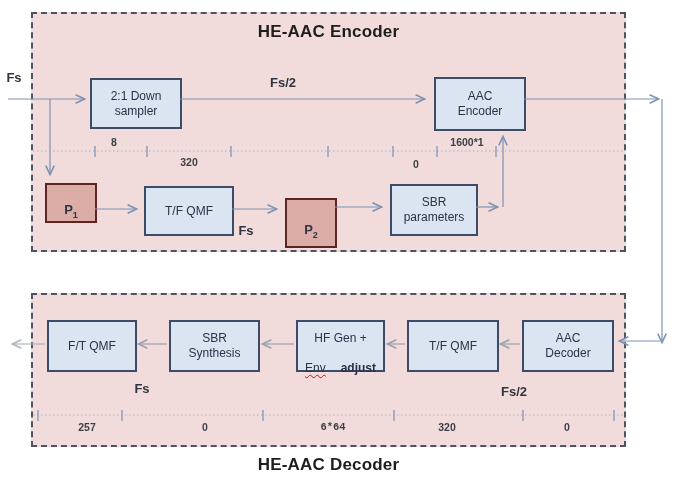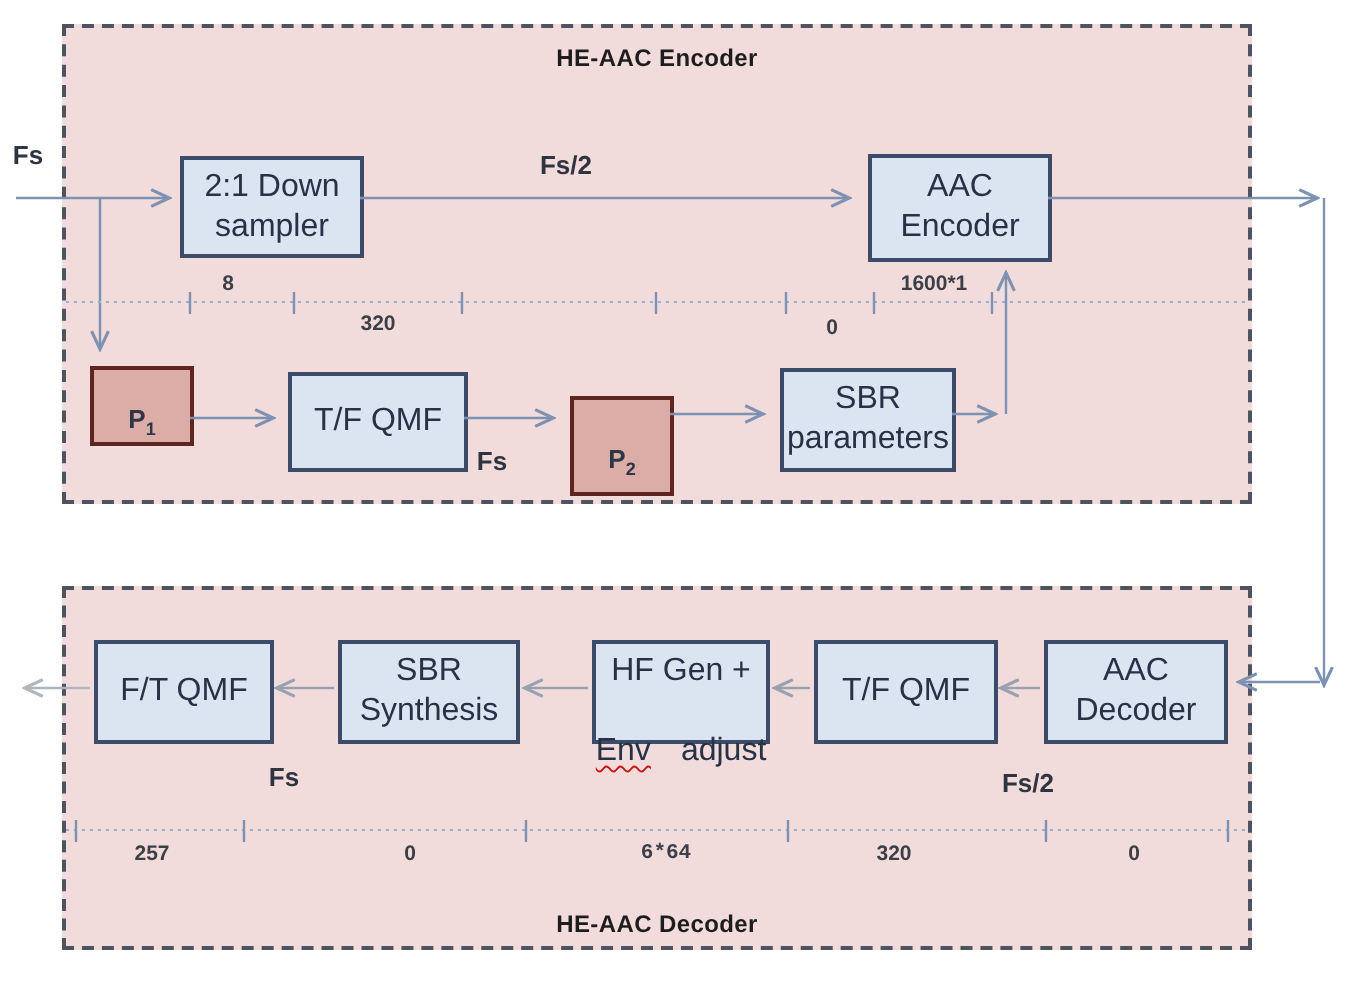--- a/index.html
+++ b/index.html
@@ -5,43 +5,43 @@
   html,body{margin:0;padding:0;background:#ffffff;}
   #canvas{
     position:relative;width:677px;height:503px;background:#ffffff;overflow:hidden;
     font-family:"Liberation Sans",sans-serif;
   }
   .group{
     position:absolute;background:#f2dcdb;border:2px dashed #4e5361;box-sizing:border-box;
   }
   .gtitle{
     position:absolute;left:0;width:100%;text-align:center;
-    font-size:12px;font-weight:600;color:#1d1d1d;letter-spacing:.2px;
+    font-size:17px;font-weight:600;color:#1d1d1d;letter-spacing:.2px;
   }
   .block{
     position:absolute;display:flex;align-items:center;justify-content:center;
     box-sizing:border-box;text-align:center;line-height:1.25;
-    white-space:pre-line;font-size:16px;
+    white-space:pre-line;font-size:12px;
   }
   .blue-block{background:#dbe5f1;border:2.5px solid #3c4b68;color:#273247;}
   .red-block{background:#dcaca7;border:2.5px solid #5e2422;color:#2c3646;font-size:13px;font-weight:600;}
   .red-block sub{font-size:9px;}
   .slabel{
     position:absolute;font-size:13px;font-weight:700;color:#2f3540;
     transform:translateX(-50%);white-space:nowrap;
   }
   .rlabel{
     position:absolute;font-size:10.5px;font-weight:600;color:#3c3f46;
     transform:translateX(-50%);white-space:nowrap;
   }
   .squiggle{
     text-decoration:underline wavy #cc1111;
     text-decoration-thickness:1px;text-underline-offset:2px;
   }
-  .adj{margin-left:15px;}
+  .adj{margin-left:15px;font-weight:bold;}
   #wires{position:absolute;left:0;top:0;pointer-events:none;}
 </style>
 </head>
 <body>
 
 <div id="canvas">
 
   <div class="group" style="left:31px;top:12px;width:595px;height:240px;">
     <div class="gtitle" style="top:8px;">HE-AAC Encoder</div>
 
@@ -68,21 +68,21 @@
     <div class="slabel" style="left:213px;top:209px;">Fs</div>
 
     <div class="rlabel" style="left:81px;top:122px;">8</div>
     <div class="rlabel" style="left:156px;top:142px;">320</div>
     <div class="rlabel" style="left:383px;top:144px;">0</div>
     <div class="rlabel" style="left:434px;top:122px;">1600*1</div>
   </div>
 
   <div class="slabel" style="left:14px;top:70px;">Fs</div>
 
-  <div class="group" style="left:31px;top:293px;width:595px;height:182px;padding-left:44px;">
+  <div class="group" style="left:31px;top:293px;width:595px;height:154px;padding-left:44px;">
 
     <div class="block blue-block" style="left:14px;top:25px;width:90px;height:52px;">F/T QMF</div>
 
     <div class="block blue-block" style="left:136px;top:25px;width:91px;height:52px;">SBR
 Synthesis</div>
 
     <div class="block blue-block" style="left:263px;top:25px;width:89px;height:52px;">
       <span>
         <span>HF Gen +</span><br>
         <span class="squiggle">Env</span><span class="adj">adjust</span>
@@ -90,21 +90,21 @@
     </div>
 
     <div class="block blue-block" style="left:374px;top:25px;width:92px;height:52px;">T/F QMF</div>
 
     <div class="block blue-block" style="left:489px;top:25px;width:92px;height:52px;">AAC
 Decoder</div>
 
     <div class="slabel" style="left:109px;top:86px;">Fs</div>
     <div class="slabel" style="left:481px;top:89px;">Fs/2</div>
 
-    <div class="rlabel" style="left:43px;top:126px;">257</div>
+    <div class="rlabel" style="left:54px;top:126px;">257</div>
     <div class="rlabel" style="left:172px;top:126px;">0</div>
     <div class="rlabel" style="left:300px;top:126px;font-family:Liberation Mono, monospace;">6*64</div>
     <div class="rlabel" style="left:414px;top:126px;">320</div>
     <div class="rlabel" style="left:534px;top:126px;">0</div>
 
     <div class="gtitle" style="top:160px;">HE-AAC Decoder</div>
   </div>
 
   <svg id="wires" width="677" height="503" viewBox="0 0 677 503">
     <defs>

